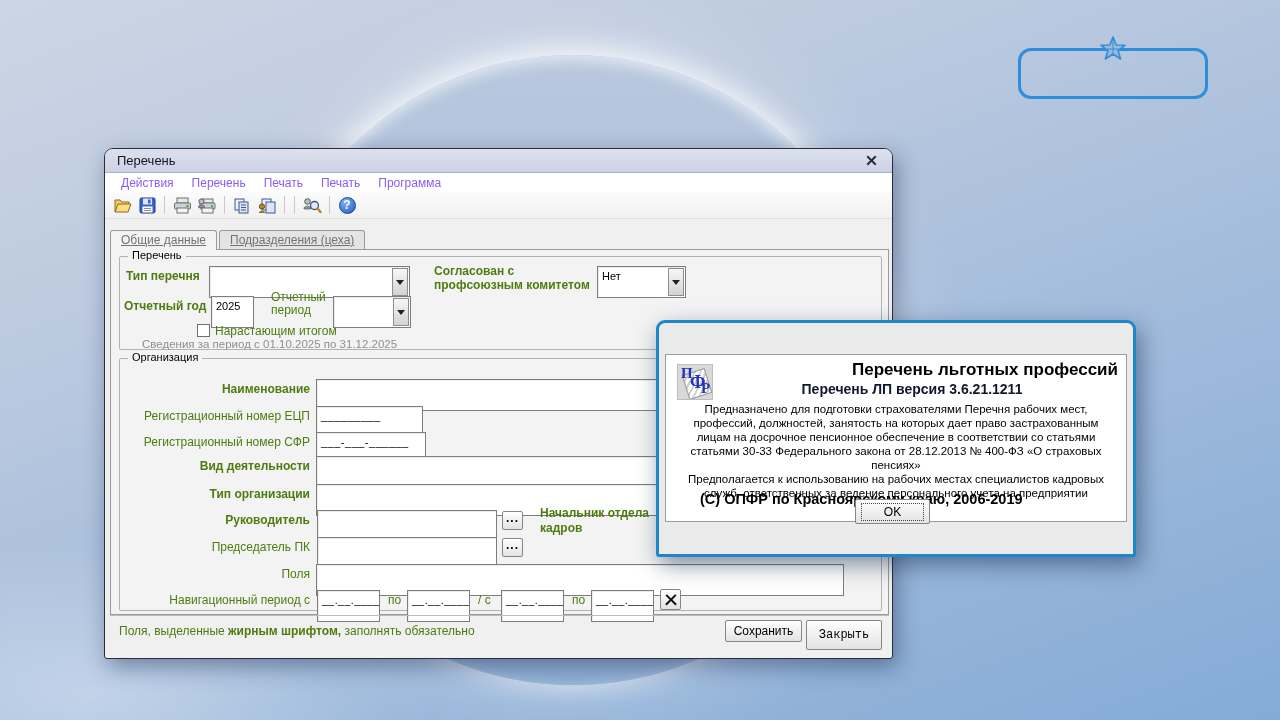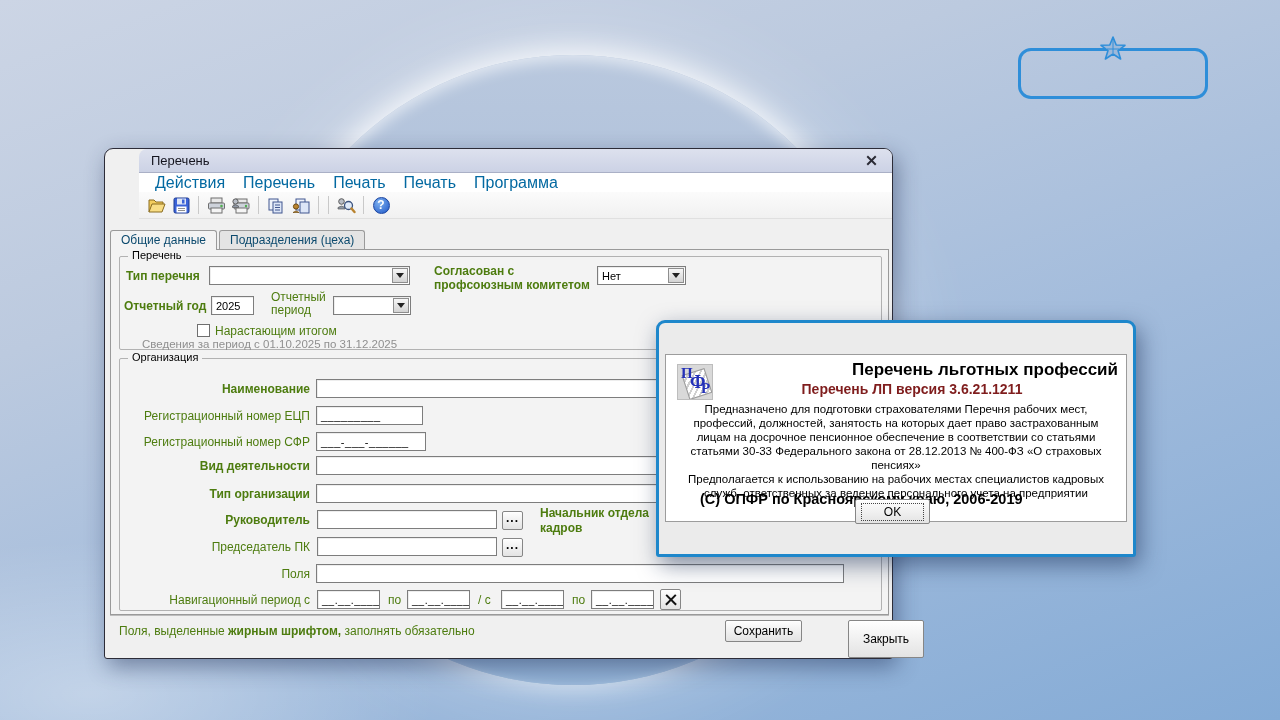--- a/index.html
+++ b/index.html
@@ -36,47 +36,47 @@
     border-radius:8px 8px 0 0; border-bottom:1px solid #aab0c6;
     display:flex; align-items:center; padding:0 12px; font-size:13px; color:#15151f; }
   .tb-close { margin-left:auto; width:18px; height:18px; position:relative; cursor:default; }
   .cross { position:absolute; left:50%; top:50%; width:11px; height:11px; transform:translate(-50%,-50%); }
   .cross::before,.cross::after { content:""; position:absolute; left:50%; top:50%;
     width:12px; height:2px; background:#2a2a34; }
   .cross::before{ transform:translate(-50%,-50%) rotate(45deg); }
   .cross::after { transform:translate(-50%,-50%) rotate(-45deg); }
 
   .menubar { height:19px; background:#fff; display:flex; align-items:center; padding-left:7px; }
-  .menu-item { font-size:16px; color:#0369a1; padding:0 9px; }
+  .menu-item { font-size:12px; color:#8b5cf6; padding:0 9px; }
 
   .toolbar { height:27px; background:linear-gradient(#fbfbfb,#f1f1f1); border-bottom:1px solid #e0e0e0;
     display:flex; align-items:center; padding-left:6px; gap:3px; }
   .ticon { width:22px; height:22px; display:flex; align-items:center; justify-content:center; }
   .tsep { width:1px; height:18px; background:#c9c9c9; margin:0 3px; }
   .help-badge { width:17px; height:17px; border-radius:50%; background:radial-gradient(circle at 35% 30%,#7fb2f0,#1f57c8);
     color:#fff; font-size:12px; font-weight:bold; display:flex; align-items:center; justify-content:center;
     border:1px solid #censored; border:1px solid #1a44a0; }
 
   .tabs { position:absolute; left:5px; top:81px; display:flex; }
   .tab { height:19px; font-size:12px; padding:2px 10px 0; border:1px solid #9a9a9a; border-bottom:none;
-    border-radius:3px 3px 0 0; background:#e4e4e4; color:#0c4a6e; margin-right:2px; }
+    border-radius:3px 3px 0 0; background:#e4e4e4; color:#737373; margin-right:2px;text-decoration:underline; }
   .tab.active { background:#f3f3f3; height:20px; position:relative; z-index:2; font-weight:normal; }
 
   .panel { position:absolute; left:5px; top:100px; width:779px; height:366px;
     background:#f3f3f3; border:1px solid #9a9a9a; }
 
   .group { position:absolute; border:1px solid #b2b2b2; border-radius:2px; }
   .legend { position:absolute; top:-8px; left:8px; background:#f3f3f3; padding:0 4px; font-size:11px; color:#000; }
 
   .lbl { position:absolute; font-size:12px; color:#4d7c0f; white-space:nowrap; }
   .rlbl { text-align:right; }
   .b { font-weight:bold; }
   .hint { color:#8f8f8f; }
 
-  .tb-input { position:absolute; background:#fff; border:1px solid #7d7d7d; height:19px;
+  .tb-input { position:absolute; background:#fff; border:1px solid #7d7d7d; height:32px;
     font-size:11px; padding:3px 4px; color:#000; box-shadow:inset 1px 1px 0 rgba(0,0,0,.07);
     white-space:nowrap; overflow:hidden; }
   .mask { letter-spacing:.5px; }
   .combo { padding-right:18px; }
   .combo-btn { position:absolute; right:1px; top:1px; bottom:1px; width:16px;
     background:linear-gradient(#f7f7f7,#d3d3d3); border:1px solid #8e8e8e;
     display:flex; align-items:center; justify-content:center; }
   .combo-btn::after { content:""; width:0; height:0; border:4px solid transparent; border-top:5px solid #222; margin-top:4px; }
 
   .checkbox { position:absolute; width:13px; height:13px; background:#fff; border:1px solid #6f6f6f; }
@@ -102,21 +102,21 @@
   .dlg-btns { margin-left:auto; display:flex; gap:11px; align-items:center; }
   .dlg-btn { width:16px; height:16px; position:relative; }
   .glyph-min { position:absolute; left:3px; bottom:3px; width:10px; height:2px; background:#ecf4fb; }
   .glyph-max { position:absolute; left:2px; top:2px; width:11px; height:11px; border:2px solid #ecf4fb; border-radius:2px; }
   .glyph-x::before,.glyph-x::after { content:""; position:absolute; left:50%; top:50%; width:14px; height:2px; background:#ecf4fb; }
   .glyph-x::before { transform:translate(-50%,-50%) rotate(45deg); }
   .glyph-x::after { transform:translate(-50%,-50%) rotate(-45deg); }
 
   .dlg-panel { position:absolute; left:6px; top:31px; width:462px; height:168px; background:#fff; border:1px solid #9c9c9c; }
   .dlg-heading { position:absolute; left:40px; right:8px; top:5px; text-align:right; font-size:17px; font-weight:bold; color:#000; }
-  .dlg-version { position:absolute; left:40px; right:8px; top:26px; text-align:center; font-size:14px; font-weight:bold; color:#7f1d1d; }
+  .dlg-version { position:absolute; left:40px; right:8px; top:26px; text-align:center; font-size:14px; font-weight:bold; color:#0f172a; }
   .dlg-body { position:absolute; left:12px; right:12px; top:47px; font-size:11.5px; line-height:14px; text-align:center; color:#000; }
   .dlg-body p + p { margin-top:0; }
   .dlg-copy { position:absolute; left:34px; top:136px; font-size:14.5px; font-weight:bold; color:#000; }
   .ok-btn { left:196px; top:176px; width:75px; height:25px; }
   .ok-inner { border:1px dotted #444; padding:1px 22px; font-size:12px; }
 
   .pfr-icon { position:absolute; left:11px; top:9px; width:36px; height:36px; background:#d9d9d9; border:1px solid #bdbdbd; overflow:hidden; }
   .pfr-doc { position:absolute; left:7px; top:6px; width:24px; height:26px; background:repeating-linear-gradient(135deg,#ffffff 0 3px,#cfcfcf 3px 5px); transform:rotate(-18deg); border:1px solid #9a9a9a; }
   .pfr-l { position:absolute; font-family:"Liberation Serif", serif; font-weight:bold; color:#2431b8; }
   .pfr-p { left:3px; top:0px; font-size:15px; }
@@ -132,21 +132,21 @@
 <div class="astra">
   <div class="astra-star">
     <svg width="26" height="25" viewBox="0 0 26 25">
       <polygon points="13,1 16.2,9 25,9.3 18,14.6 20.6,23 13,18 5.4,23 8,14.6 1,9.3 9.8,9" fill="#9db9da" stroke="#2e8ed9" stroke-width="1.6" stroke-linejoin="round"></polygon>
       <line x1="13" y1="3" x2="13" y2="17" stroke="#2e8ed9" stroke-width="1"></line>
       <line x1="7" y1="13" x2="19" y2="13" stroke="#2e8ed9" stroke-width="1"></line>
     </svg>
   </div>
 </div>
 
-<div class="window" style="left:104px; top:148px; width:789px; height:511px;padding-left:34px;">
+<div class="window" style="left:104px; top:148px; width:789px; height:511px;">
   <div class="titlebar">
     <span>Перечень</span>
     <span class="tb-close">
         <span class="cross"></span>
       </span>
   </div>
 
   <div class="menubar">
     <span class="menu-item">Действия</span>
     <span class="menu-item">Перечень</span>
@@ -329,21 +329,21 @@
       <div class="btn3d xbtn" style="left:540px; top:230px; width:21px; height:21px;">
         <span class="xcross"></span>
       </div>
     </div>
   </div>
 
   <div class="footer-sep"></div>
   <span class="lbl" style="left:14px; top:475px; position:absolute;"><span>Поля, выделенные </span><span class="b">жирным шрифтом,</span><span> заполнять обязательно</span></span>
 
   <div class="btn3d" style="left:620px; top:471px; width:77px; height:22px;">Сохранить</div>
-  <div class="btn3d" style="left:743px; top:471px; width:76px; height:38px;">Закрыть</div>
+  <div class="btn3d" style="left:701px; top:471px; width:76px; height:30px;font-family:Liberation Mono, monospace;">Закрыть</div>
 </div>
 
 <div class="dialog">
 
   <div class="dlg-panel">
     <div class="pfr-icon">
       <span class="pfr-doc"></span>
       <span class="pfr-l pfr-p">П</span>
       <span class="pfr-l pfr-f">Ф</span>
       <span class="pfr-l pfr-r">Р</span>

